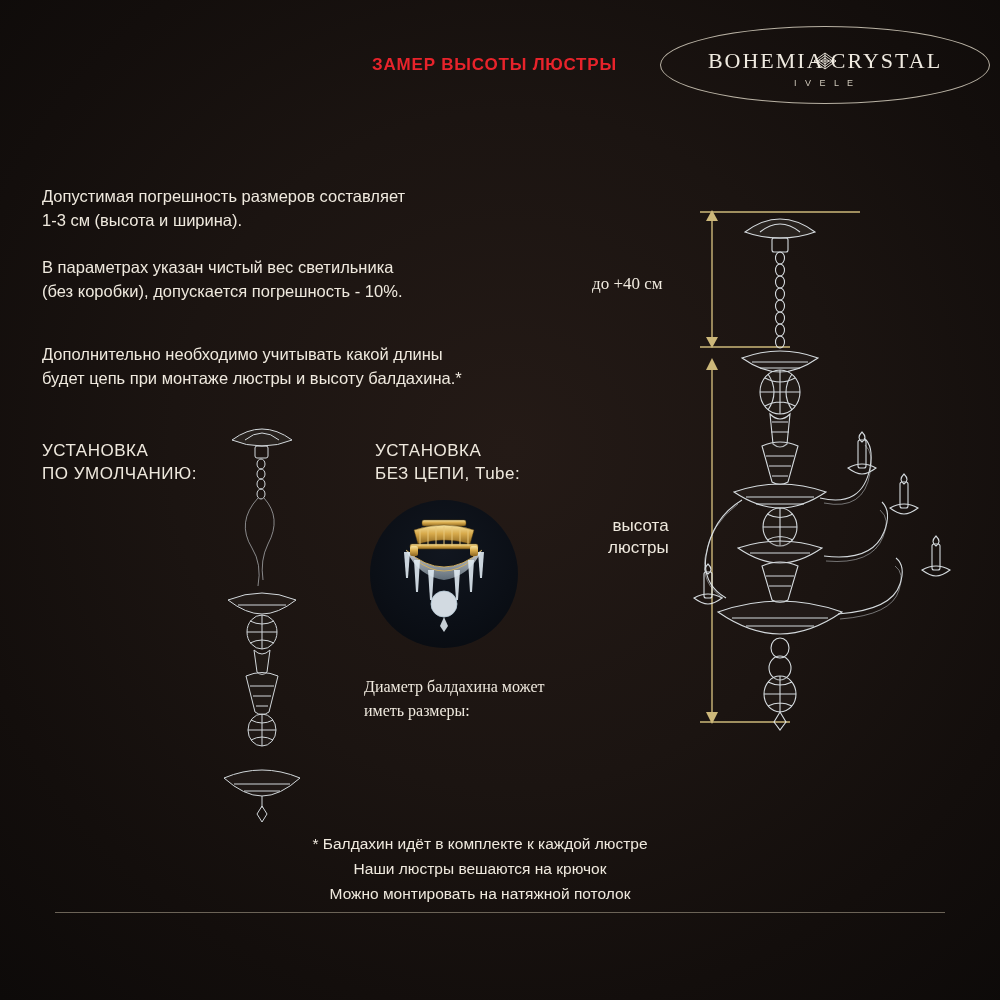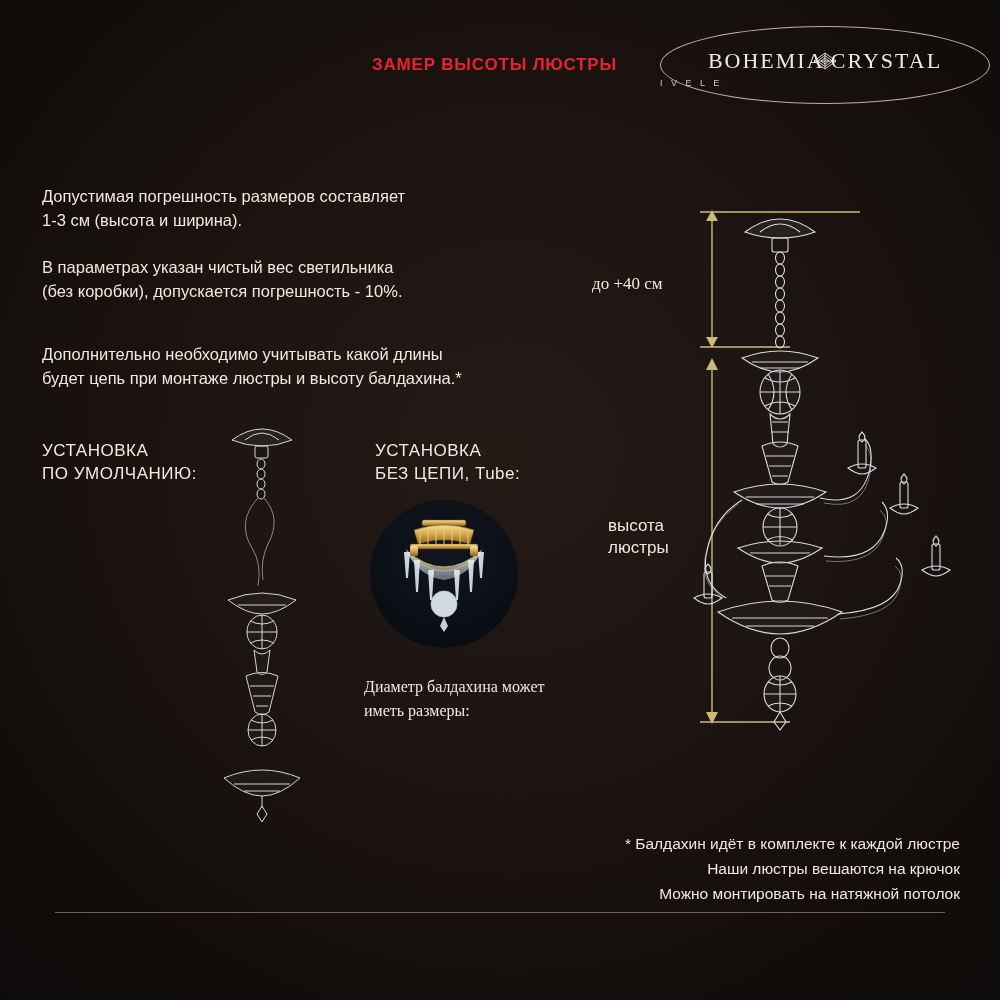--- a/index.html
+++ b/index.html
@@ -60,20 +60,21 @@
     font-size: 22px;
     letter-spacing: 2px;
     color: #efeae0;
     white-space: nowrap;
   }
   .logo-sub {
     position: absolute;
     left: 0;
     top: 52px;
     width: 330px;
+    text-align: center;
     font-size: 9px;
     letter-spacing: 3px;
     color: #cfc8ba;
   }
   .logo-diamond {
     position: absolute;
     left: 152px;
     top: 26px;
     width: 26px;
     height: 18px;
@@ -133,21 +134,21 @@
     line-height: 1.5;
     color: #efe9de;
     white-space: pre-line;
   }
 
   .notes {
     position: absolute;
     left: 0;
     top: 832px;
     width: 960px;
-    text-align: right;
+    text-align: center;
     font-size: 15.5px;
     line-height: 1.6;
     color: #efe9de;
     white-space: pre-line;
   }
 
   .footer-rule {
     position: absolute;
     left: 55px;
     top: 912px;
@@ -158,21 +159,21 @@
 
   
   .dim-label {
     position: absolute;
     font-size: 17px;
     color: #efe9de;
     white-space: pre-line;
     line-height: 1.3;
   }
   .dim-top { left: 592px; top: 273px; font-family: Liberation Serif, serif; }
-  .dim-height { left: 608px; top: 515px; text-align: left; }
+  .dim-height { left: 608px; top: 515px; text-align: right; }
 
   svg { display: block; }
   .svg-layer {
     position: absolute;
     left: 0; top: 0;
     width: 1000px;
     height: 1000px;
     pointer-events: none;
   }
 </style>

